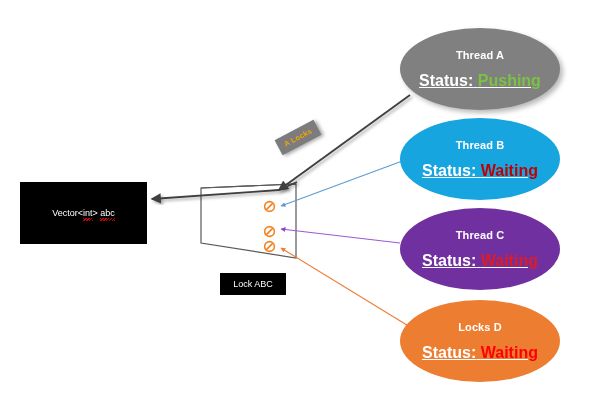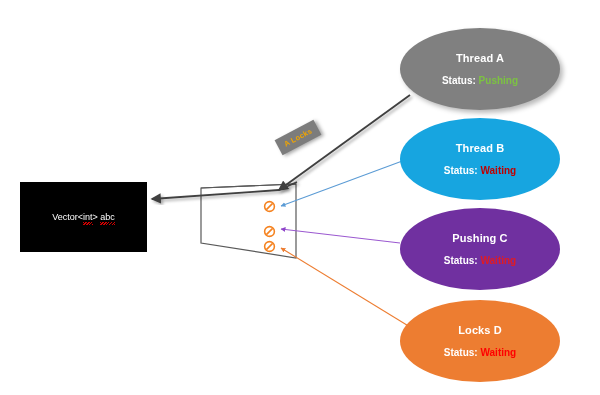--- a/index.html
+++ b/index.html
@@ -39,24 +39,25 @@
     line-height: 1.1;
   }
   .thread .t-name {
     font-size: 11px;
     font-weight: bold;
     color: #ffffff;
     margin-bottom: 11px;
     letter-spacing: 0.1px;
   }
   .thread .t-status {
-    font-size: 10px;
+    font-size: 16px;
     font-weight: bold;
     color: #ffffff;
     white-space: nowrap;
+    text-decoration: underline;
   }
   .thread .t-status .val {
     font-weight: bold;
   }
 
   #thread-a {
     left: 400px; top: 28px; width: 160px; height: 82px;
     background: #808080;
     box-shadow: 3px 3px 5px rgba(0,0,0,0.28);
   }
@@ -82,21 +83,21 @@
   .black-box {
     position: absolute;
     background: #000000;
     color: #ffffff;
     display: flex;
     align-items: center;
     justify-content: center;
     box-sizing: border-box;
   }
   #vector-box {
-    left: 20px; top: 182px; width: 127px; height: 70px;
+    left: 20px; top: 182px; width: 127px; height: 62px;
     font-size: 9px;
   }
   #vector-box .code {
     position: relative;
     white-space: nowrap;
     font-size: 9px;
     color: #ffffff;
   }
   .squiggle {
     position: relative;
@@ -182,20 +183,23 @@
 
     <path d="M 400 243 L 281 229" fill="none" stroke="#9B59D0" stroke-width="1.1" marker-end="url(#arrow-purple)"></path>
 
     <path d="M 415 330 L 281 248" fill="none" stroke="#ED7D31" stroke-width="1.1" marker-end="url(#arrow-orange)"></path>
   </svg>
 
   <div class="black-box" id="vector-box">
     <span class="code">Vector&lt;<span class="squiggle">int</span>&gt; <span class="squiggle">abc</span></span>
   </div>
 
+  <div class="black-box" id="lock-label-box">
+    <span>Lock ABC</span>
+  </div>
 
   <div id="a-locks-tag">
     <span>A Locks</span>
   </div>
 
   <svg class="no-icon" id="no-icon-1" viewBox="0 0 20 20">
     <circle cx="10" cy="10" r="7.5" fill="#ffffff" stroke="#F5821F" stroke-width="2.4"></circle>
     <line x1="5.2" y1="14.8" x2="14.8" y2="5.2" stroke="#F5821F" stroke-width="2.4"></line>
   </svg>
   <svg class="no-icon" id="no-icon-2" viewBox="0 0 20 20">
@@ -217,21 +221,21 @@
 
   <div class="thread" id="thread-b">
     <div class="t-name">Thread B</div>
     <div class="t-status">
       <span>Status:</span>
       <span class="val status-waiting-b">Waiting</span>
     </div>
   </div>
 
   <div class="thread" id="thread-c">
-    <div class="t-name">Pushing C</div>
+    <div class="t-name">Thread C</div>
     <div class="t-status">
       <span>Status:</span>
       <span class="val status-waiting-c">Waiting</span>
     </div>
   </div>
 
   <div class="thread" id="thread-d">
     <div class="t-name">Locks D</div>
     <div class="t-status">
       <span>Status:</span>

